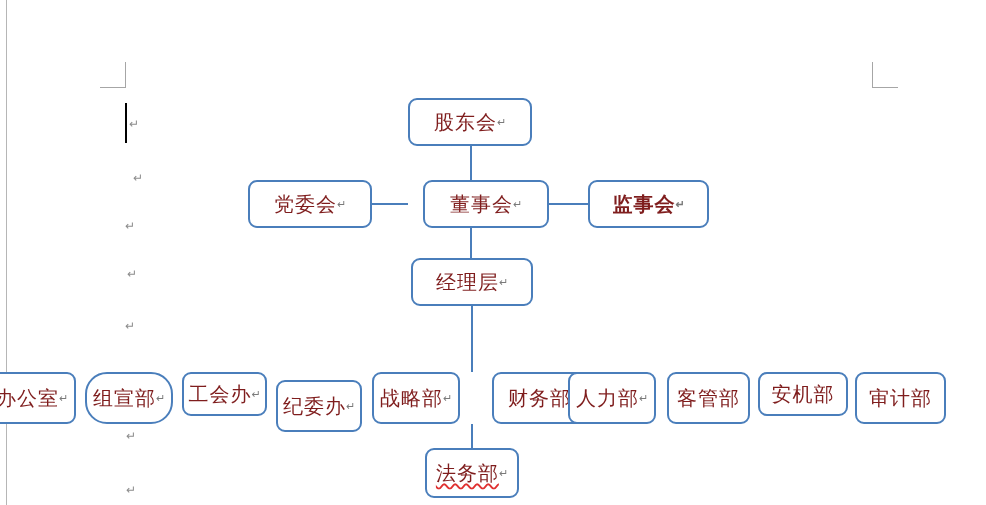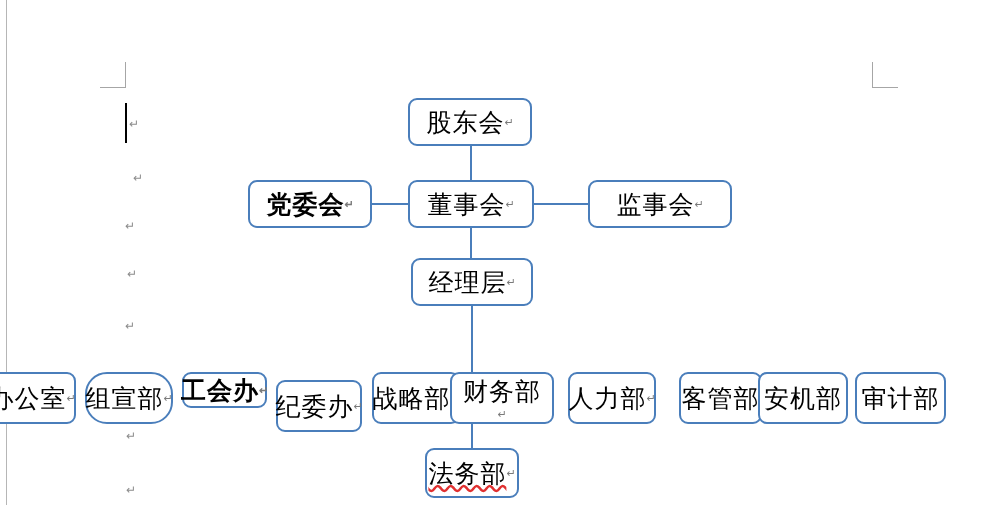--- a/index.html
+++ b/index.html
@@ -71,22 +71,22 @@
     border: 2px solid #4a7ebb;
     border-radius: 9px;
     background: #ffffff;
     display: flex;
     align-items: center;
     justify-content: center;
     white-space: nowrap;
     z-index: 3;
   }
   .node .node-text {
-    font-size: 25px;
-    color: #000000;
+    font-size: 20px;
+    color: #7f1d1d;
     letter-spacing: 1px;
     font-family: "Liberation Serif", "DejaVu Serif", serif;
     position: relative;
   }
   .node .para-mark {
     font-family: "Liberation Sans", sans-serif;
     font-size: 11px;
     color: #7a7a7a;
     vertical-align: 2px;
     letter-spacing: 0;
@@ -140,68 +140,68 @@
       <div class="connector v" style="left: 470px; top: 228px; height: 30px;"></div>
       <div class="connector v" style="left: 471px; top: 306px; height: 66px;"></div>
       <div class="connector v" style="left: 471px; top: 424px; height: 24px;"></div>
     </div>
 
   <div id="node-layer">
       <div class="node" style="left: 408px; top: 98px; width: 124px; height: 48px;">
         <span class="node-text">股东会</span>
         <span class="para-mark">↵</span>
       </div>
-      <div class="node" style="left: 248px; top: 180px; width: 124px; height: 48px; font-weight: bold;">
+      <div class="node" style="left: 248px; top: 180px; width: 124px; height: 48px;">
         <span class="node-text">党委会</span>
         <span class="para-mark">↵</span>
       </div>
-      <div class="node" style="left: 408px; top: 180px; width: 126px; height: 48px; justify-content: center;">
+      <div class="node" style="left: 423px; top: 180px; width: 126px; height: 48px; justify-content: center;">
         <span class="node-text">董事会</span>
         <span class="para-mark">↵</span>
       </div>
-      <div class="node" style="left: 588px; top: 180px; width: 144px; height: 48px;">
+      <div class="node" style="left: 588px; top: 180px; width: 121px; height: 48px; font-weight: bold;">
         <span class="node-text">监事会</span>
         <span class="para-mark">↵</span>
       </div>
       <div class="node" style="left: 411px; top: 258px; width: 122px; height: 48px;">
         <span class="node-text">经理层</span>
         <span class="para-mark">↵</span>
       </div>
       <div class="node" style="left: -12px; top: 372px; width: 88px; height: 52px;">
         <span class="node-text">办公室</span>
         <span class="para-mark">↵</span>
       </div>
       <div class="node" style="left: 85px; top: 372px; width: 88px; height: 52px; border-radius: 22px;">
         <span class="node-text">组宣部</span>
         <span class="para-mark">↵</span>
       </div>
-      <div class="node" style="left: 182px; top: 372px; width: 85px; height: 36px; font-weight: bold;">
+      <div class="node" style="left: 182px; top: 372px; width: 85px; height: 44px;">
         <span class="node-text">工会办</span>
         <span class="para-mark">↵</span>
       </div>
       <div class="node" style="left: 276px; top: 372px; width: 86px; height: 52px; margin-top: 8px;">
         <span class="node-text">纪委办</span>
         <span class="para-mark">↵</span>
       </div>
       <div class="node" style="left: 372px; top: 372px; width: 88px; height: 52px;">
         <span class="node-text">战略部</span>
         <span class="para-mark">↵</span>
       </div>
-      <div class="node" style="left: 450px; top: 372px; width: 104px; height: 52px; flex-direction: column;">
+      <div class="node" style="left: 492px; top: 372px; width: 104px; height: 52px;">
         <span class="node-text">财务部</span>
         <span class="para-mark">↵</span>
       </div>
       <div class="node" style="left: 568px; top: 372px; width: 88px; height: 52px;">
         <span class="node-text">人力部</span>
         <span class="para-mark">↵</span>
       </div>
-      <div class="node" style="left: 667px; top: 372px; width: 83px; height: 52px; margin-left: 12px;">
+      <div class="node" style="left: 667px; top: 372px; width: 83px; height: 52px;">
         <span class="node-text">客管部</span>
       </div>
-      <div class="node" style="left: 758px; top: 372px; width: 90px; height: 52px;">
+      <div class="node" style="left: 758px; top: 372px; width: 90px; height: 44px;">
         <span class="node-text">安机部</span>
       </div>
       <div class="node" style="left: 855px; top: 372px; width: 91px; height: 52px; text-align: center;">
         <span class="node-text">审计部</span>
       </div>
       <div class="node misspelled" style="left: 425px; top: 448px; width: 94px; height: 50px; align-items: center;">
         <span class="node-text">法务部</span>
         <span class="para-mark">↵</span>
       </div>
     </div>

